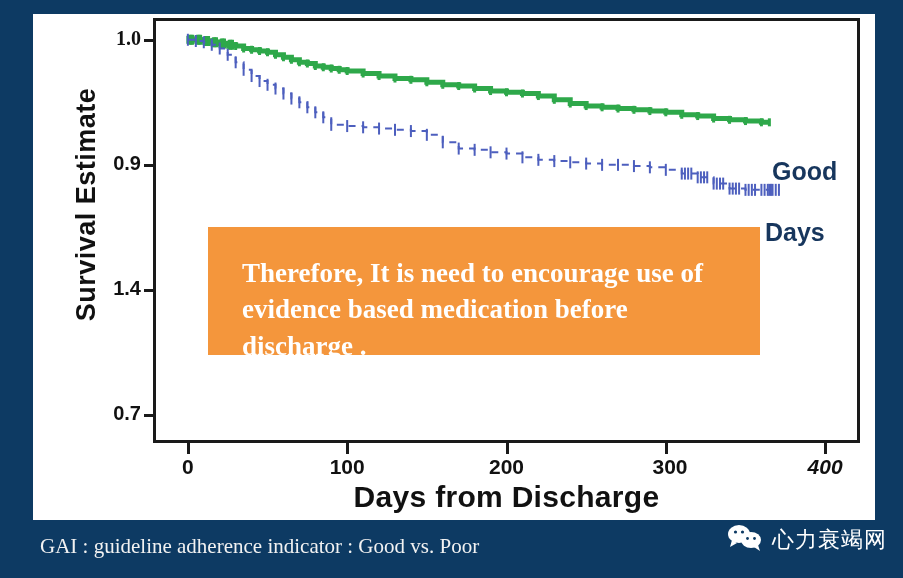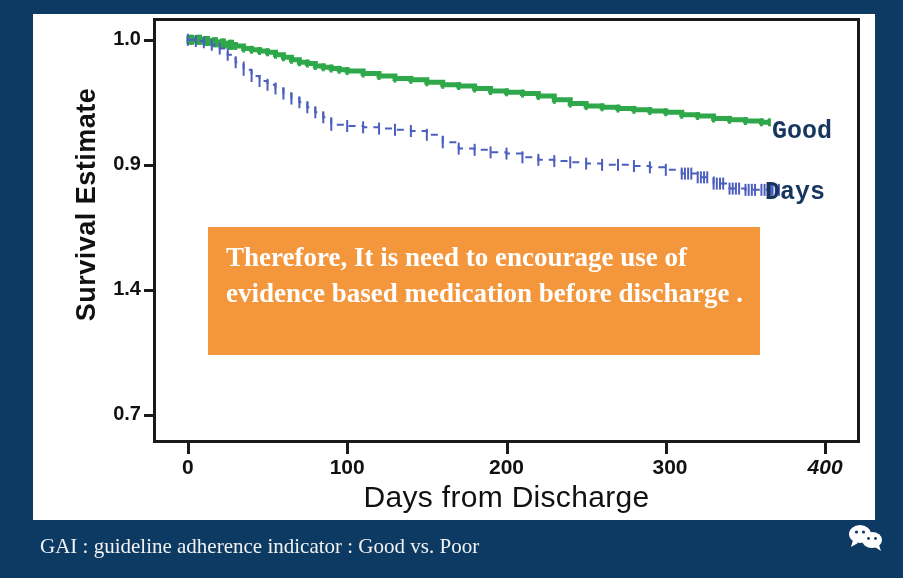--- a/index.html
+++ b/index.html
@@ -99,54 +99,55 @@
     height: 11px;
     background: #1a1a1a;
   }
   #x-axis-title {
     position: absolute;
     left: 120px;
     top: 466px;
     width: 707px;
     text-align: center;
     font-family: "Liberation Sans", sans-serif;
-    font-weight: normal;
+    font-weight: bold;
     font-size: 30px;
     color: #111111;
     letter-spacing: 0.3px;
   }
   
   .series-label {
     position: absolute;
-    font-family: Liberation Mono, monospace;
+    font-family: Liberation Sans, sans-serif;
     font-weight: bold;
     font-size: 25px;
     color: #17365d;
     white-space: nowrap;
+    margin-top: 40px;
   }
   #label-good { left: 739px; top: 103px; }
   #label-poor { left: 732px; top: 164px; }
   
   #callout {
     position: absolute;
     left: 175px;   
     top: 213px;    
     width: 552px;
     height: 128px;
     background: #f4963c;
     box-sizing: border-box;
     padding: 12px 16px 10px 18px;
   }
   #callout-text {
     font-family: "Liberation Serif", serif;
     font-weight: bold;
     font-size: 27px;
     line-height: 1.35;
     color: #ffffff;
-    margin: 0;
+    margin: 16px;
   }
   
   #footer {
     position: absolute;
     left: 0;
     top: 520px;
     width: 903px;
     height: 44px;
     background: #0d3a63;
   }
@@ -185,21 +186,21 @@
 
       <div id="y-axis-title">Survival Estimate</div>
 
       <div id="y-ticks">
           <div class="y-tick-label" style="top: 387.985px; left: 48px;">0.7</div>
           <div class="y-tick-mark" style="top: 399.985px; left: 111px;"></div>
           <div class="y-tick-label" style="top: 262.91px; left: 48px;">1.4</div>
           <div class="y-tick-mark" style="top: 274.91px; left: 111px;"></div>
           <div class="y-tick-label" style="top: 137.836px; left: 48px;">0.9</div>
           <div class="y-tick-mark" style="top: 149.836px; left: 111px;"></div>
-          <div class="y-tick-label" style="top: 12.7612px; left: 48px;">1.0</div>
+          <div class="y-tick-label" style="top: 12.7612px; left: 48px; font-family: Liberation Serif, serif;">1.0</div>
           <div class="y-tick-mark" style="top: 24.7612px; left: 111px;"></div>
         </div>
 
       <div id="plot-frame">
         <svg id="plot-svg" width="701" height="419" viewBox="0 0 701 419">
             <path d="M31.863636363636363,18.76119402985063 L39.82954545454545,18.76119402985063 L39.82954545454545,18.76119402985063 L47.79545454545454,18.76119402985063 L47.79545454545454,20.01194029850734 L55.76136363636363,20.01194029850734 L55.76136363636363,21.262686567164053 L63.72727272727273,21.262686567164053 L63.72727272727273,22.513432835820822 L71.69318181818183,22.513432835820822 L71.69318181818183,23.764179104477478 L79.6590909090909,23.764179104477478 L79.6590909090909,25.01492537313419 L87.625,25.01492537313419 L87.625,27.51641791044767 L95.59090909090908,27.51641791044767 L95.59090909090908,28.767164179104384 L103.55681818181819,28.767164179104384 L103.55681818181819,30.017910447761096 L111.52272727272727,30.017910447761096 L111.52272727272727,31.26865671641781 L119.48863636363636,31.26865671641781 L119.48863636363636,33.77014925373123 L127.45454545454545,33.77014925373123 L127.45454545454545,36.27164179104466 L135.42045454545453,36.27164179104466 L135.42045454545453,38.77313432835814 L143.38636363636365,38.77313432835814 L143.38636363636365,41.274626865671564 L151.35227272727272,41.274626865671564 L151.35227272727272,42.52537313432828 L159.3181818181818,42.52537313432828 L159.3181818181818,45.0268656716417 L167.2840909090909,45.0268656716417 L167.2840909090909,46.277611940298414 L175.25,46.277611940298414 L175.25,47.52835820895518 L183.2159090909091,47.52835820895518 L183.2159090909091,48.779104477611895 L191.18181818181816,48.779104477611895 L191.18181818181816,50.02985074626855 L207.11363636363637,50.02985074626855 L207.11363636363637,52.53134328358203 L223.04545454545453,52.53134328358203 L223.04545454545453,55.03283582089546 L238.97727272727272,55.03283582089546 L238.97727272727272,57.53432835820888 L254.9090909090909,57.53432835820888 L254.9090909090909,58.78507462686565 L270.84090909090907,58.78507462686565 L270.84090909090907,61.28656716417902 L286.7727272727273,61.28656716417902 L286.7727272727273,63.7880597014925 L302.70454545454544,63.7880597014925 L302.70454545454544,65.03880597014916 L318.6363636363636,65.03880597014916 L318.6363636363636,67.54029850746264 L334.5681818181818,67.54029850746264 L334.5681818181818,70.04179104477606 L350.5,70.04179104477606 L350.5,71.29253731343277 L366.4318181818182,71.29253731343277 L366.4318181818182,72.54328358208949 L382.3636363636363,72.54328358208949 L382.3636363636363,75.04477611940291 L398.29545454545456,75.04477611940291 L398.29545454545456,78.7970149253731 L414.22727272727275,78.7970149253731 L414.22727272727275,82.54925373134324 L430.15909090909093,82.54925373134324 L430.15909090909093,85.05074626865672 L446.09090909090907,85.05074626865672 L446.09090909090907,86.30149253731338 L462.02272727272725,86.30149253731338 L462.02272727272725,87.55223880597015 L477.95454545454544,87.55223880597015 L477.95454545454544,88.80298507462686 L493.8863636363637,88.80298507462686 L493.8863636363637,90.05373134328357 L509.8181818181818,90.05373134328357 L509.8181818181818,91.30447761194029 L525.75,91.30447761194029 L525.75,93.80597014925371 L541.6818181818181,93.80597014925371 L541.6818181818181,95.05671641791048 L557.6136363636364,95.05671641791048 L557.6136363636364,97.55820895522373 L573.5454545454546,97.55820895522373 L573.5454545454546,98.80895522388045 L589.4772727272727,98.80895522388045 L589.4772727272727,100.05970149253716 L605.4090909090909,100.05970149253716 L605.4090909090909,101.31044776119387 L613.375,101.31044776119387 L613.375,101.31044776119387" fill="none" stroke="#2ea84a" stroke-width="5"></path>
             <g>
               <line x1="31.863636363636363" x2="31.863636363636363" y1="14.761194029850628" y2="22.76119402985063" stroke="#2ea84a" stroke-width="3"></line>
               <line x1="33.456818181818186" x2="33.456818181818186" y1="13.761194029850628" y2="23.76119402985063" stroke="#2ea84a" stroke-width="3"></line>
               <line x1="35.050000000000004" x2="35.050000000000004" y1="13.761194029850628" y2="23.76119402985063" stroke="#2ea84a" stroke-width="3"></line>
@@ -374,16 +375,17 @@
           <ellipse cx="13" cy="11" rx="11" ry="9" fill="#ffffff"></ellipse>
           <polygon points="6,17 4,24 11,20" fill="#ffffff"></polygon>
           <circle cx="9.5" cy="9" r="1.6" fill="#0d3a63"></circle>
           <circle cx="16.5" cy="9" r="1.6" fill="#0d3a63"></circle>
           <ellipse cx="25" cy="17" rx="10" ry="8" fill="#ffffff"></ellipse>
           <polygon points="32,22 34,28 28,24" fill="#ffffff"></polygon>
           <circle cx="21.5" cy="15.5" r="1.4" fill="#0d3a63"></circle>
           <circle cx="28.5" cy="15.5" r="1.4" fill="#0d3a63"></circle>
         </svg>
       </span>
+      <span id="brand-name">心力衰竭网</span>
     </div>
   </div>
 
 </div>
 
 </body></html>

